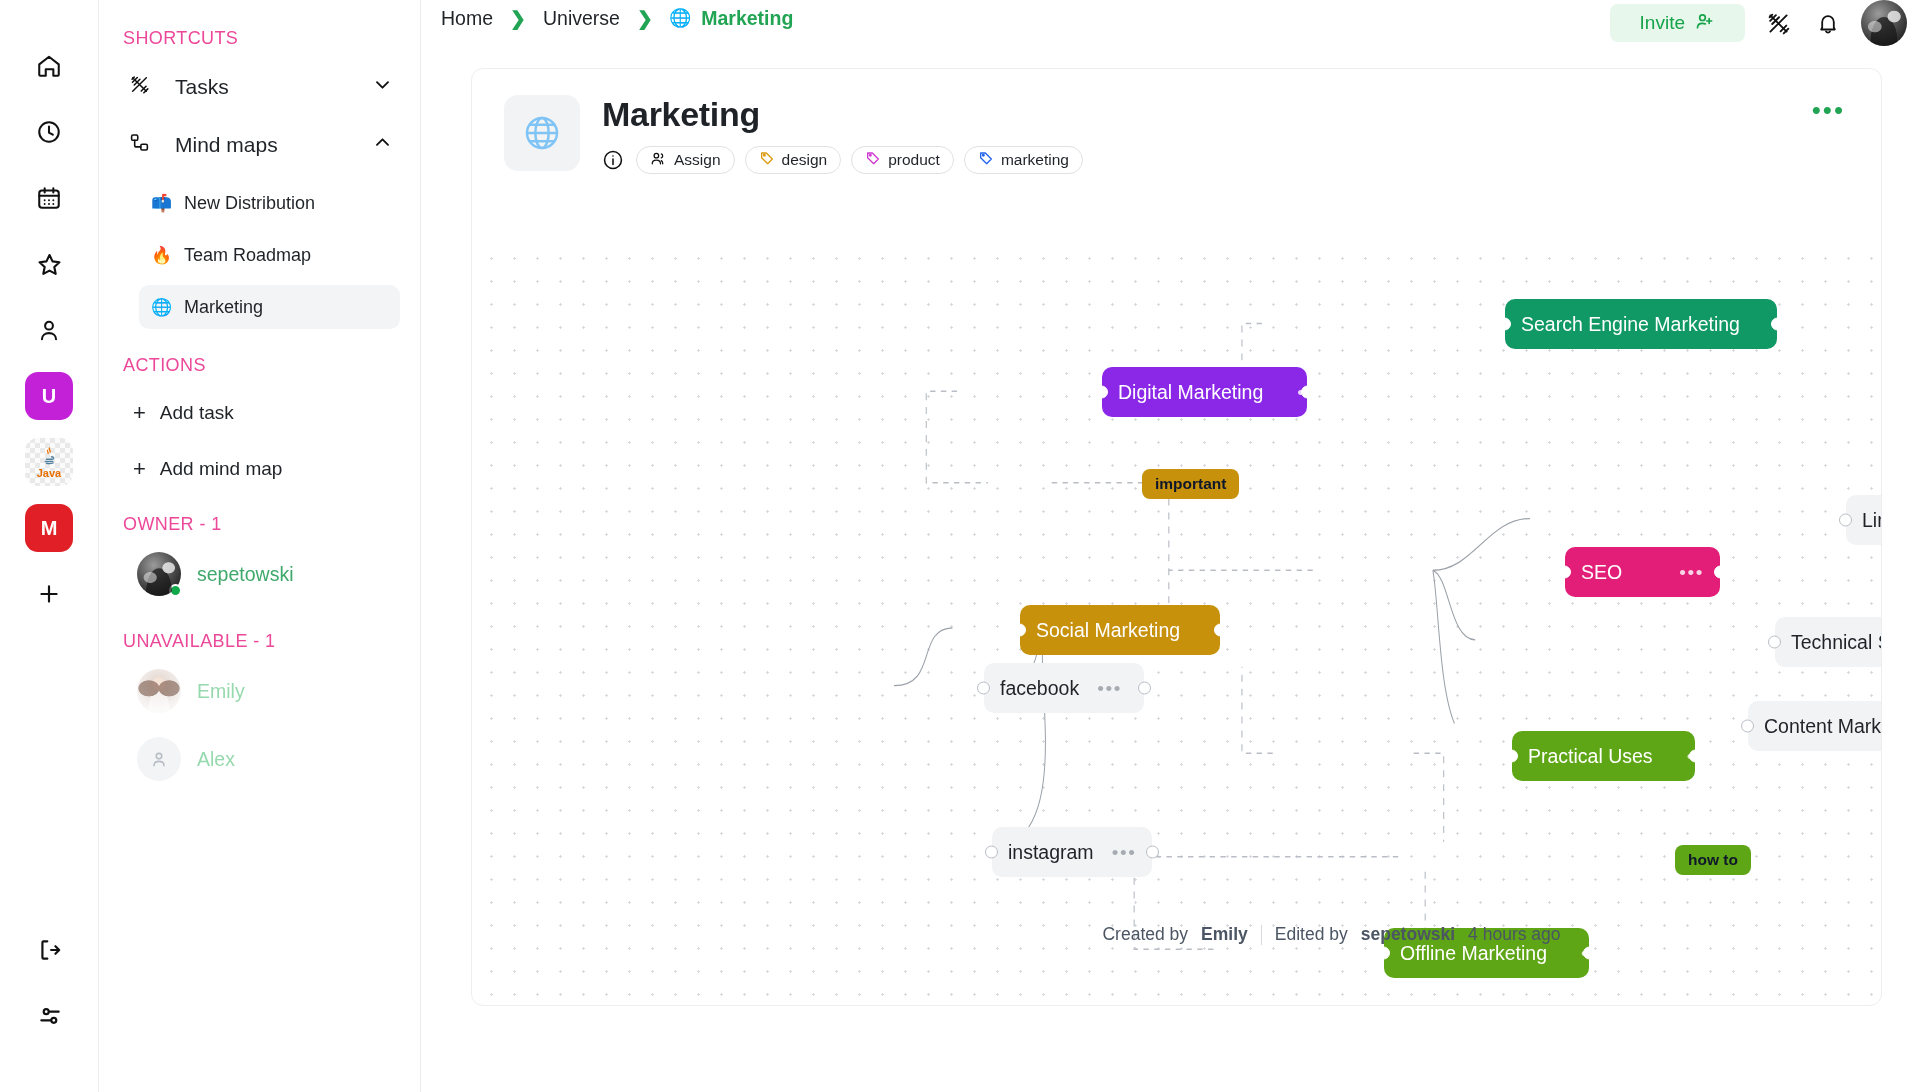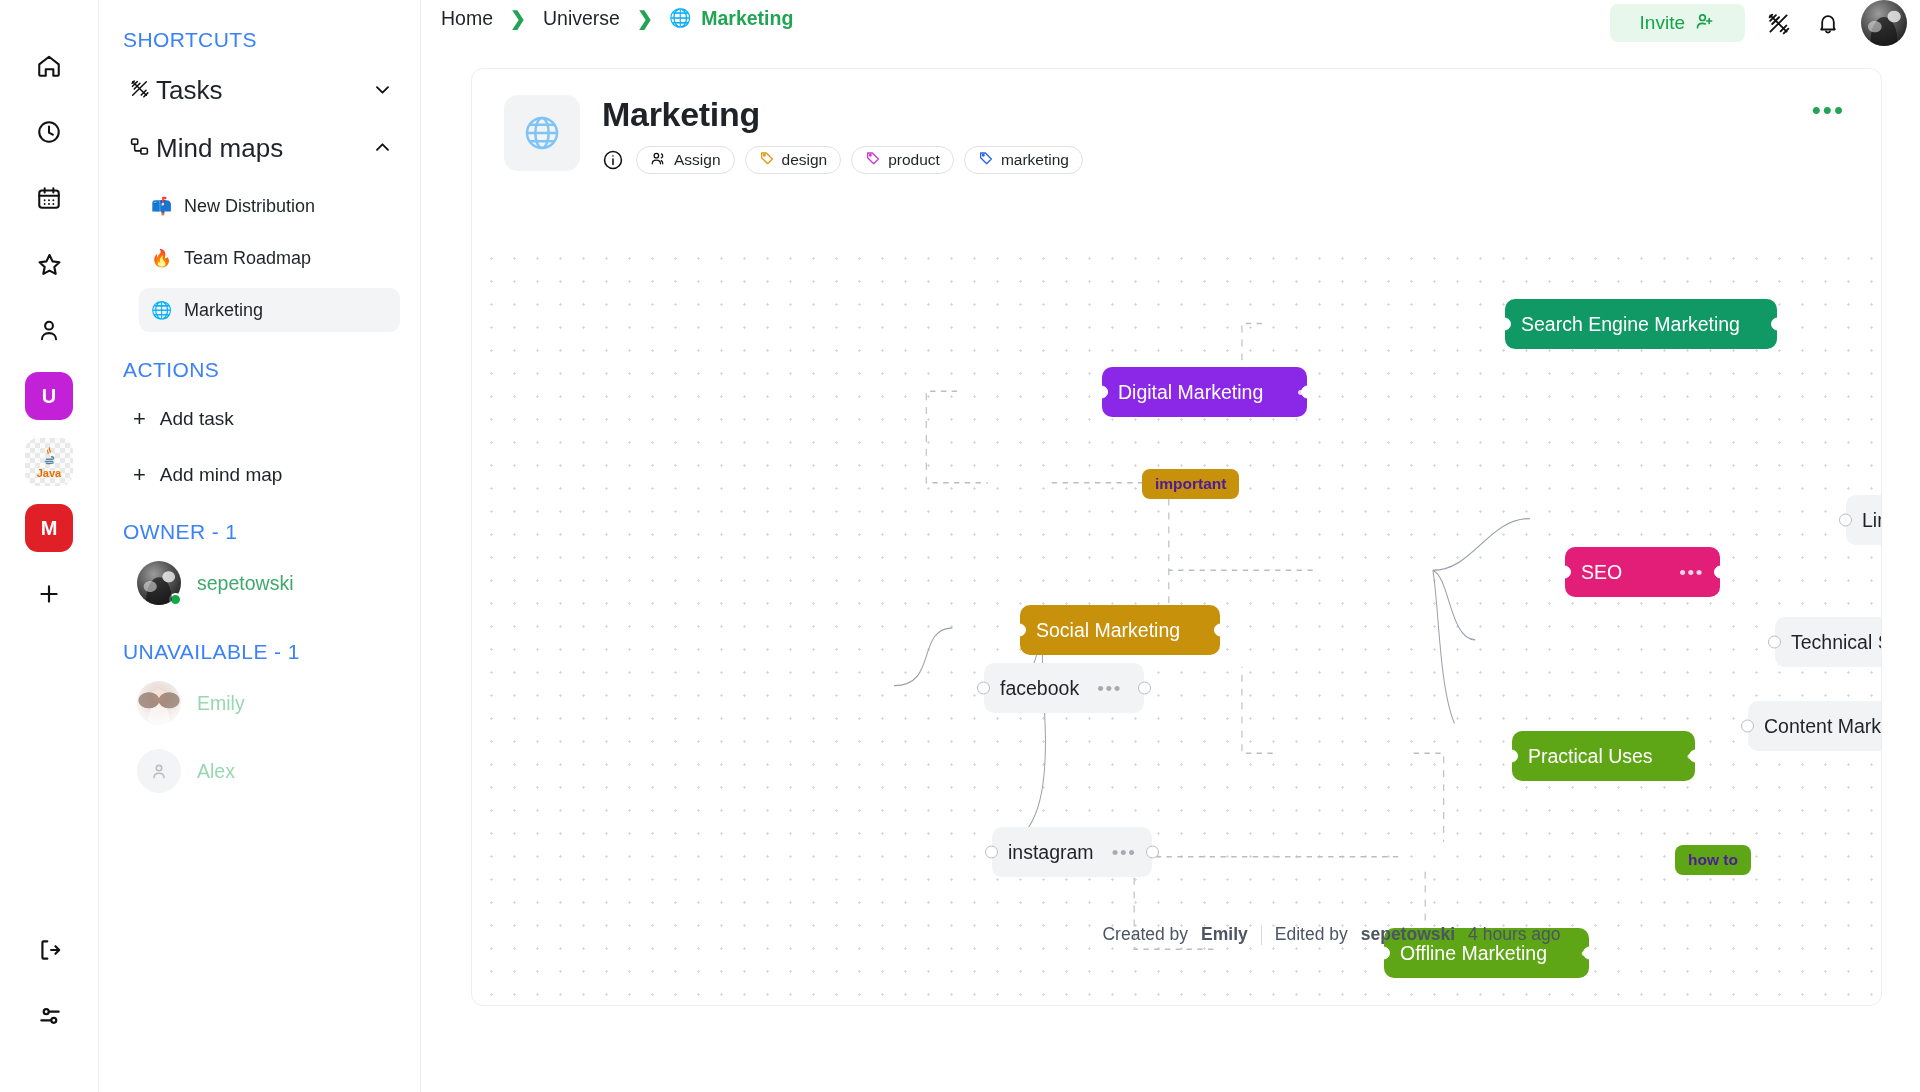--- a/index.html
+++ b/index.html
@@ -48,27 +48,27 @@
     display:flex; flex-direction: column; align-items:center; }
 
   
   .side {
     width: 322px; flex: 0 0 322px; height: 1092px;
     border-right: 1px solid #ebecee;
     background: #fff; position: relative;
     padding: 28px 0 0 0;
   }
   .side-label {
-    font-size: 21px; letter-spacing: .4px; color: #3b82f6;
+    font-size: 18px; letter-spacing: .4px; color: #ec4899;
     padding: 0 0 0 24px; margin-bottom: 16px;
   }
   .side-row {
-    display: flex; align-items: center; gap: 6px;
+    display: flex; align-items: center; gap: 25px;
     height: 44px; margin: 0 16px 14px 18px; padding: 0 12px;
-    border-radius: 10px; cursor: pointer; font-size: 26px;
+    border-radius: 10px; cursor: pointer; font-size: 21px;
   }
   .side-row .chev { margin-left: auto; }
   .side-sub {
     display: flex; align-items: center; gap: 13px;
     height: 44px; margin: 0 20px 8px 40px; padding: 0 12px;
     border-radius: 10px; cursor: pointer; font-size: 18px;
   }
   .side-sub.active { background: #f3f4f6; }
   .side-sub .emoji { font-size: 17px; width: 20px; text-align:center; }
   .side-action {
@@ -183,21 +183,21 @@
   .node.colored .ndots { color: rgba(255,255,255,.95); }
   .node.plain { background:#f2f3f5; color:#1f2328; }
   .node.plain .ndots { color:#9aa0a8; }
   .port {
     position:absolute; width: 13px;height:13px;border-radius:50%;
     background:#fff; border:1.6px solid #b9bec6; top: 50%; transform: translateY(-50%);
   }
   .port.l { left:-7px; } .port.r { right:-7px; }
   .node.colored .port { border-color:#fff; }
   .tagnode {
-    position:absolute; border-radius: 8px; color:#4c1d95; font-weight:bold;
+    position:absolute; border-radius: 8px; color:#0f172a; font-weight:bold;
     font-size: 15.5px; height: 30px; display:flex;align-items:center;
     padding: 0 13px; cursor:pointer;
   }
   .foot-div { width:1px;height:20px;background:#d6d9dd; }
   .footer-outer {
     position:absolute; left: 322px; right:0; bottom: 16px;
     display:flex; align-items:center; justify-content:center; gap: 13px;
     font-size: 17.5px; color:#4b5563;
   }
 </style>

